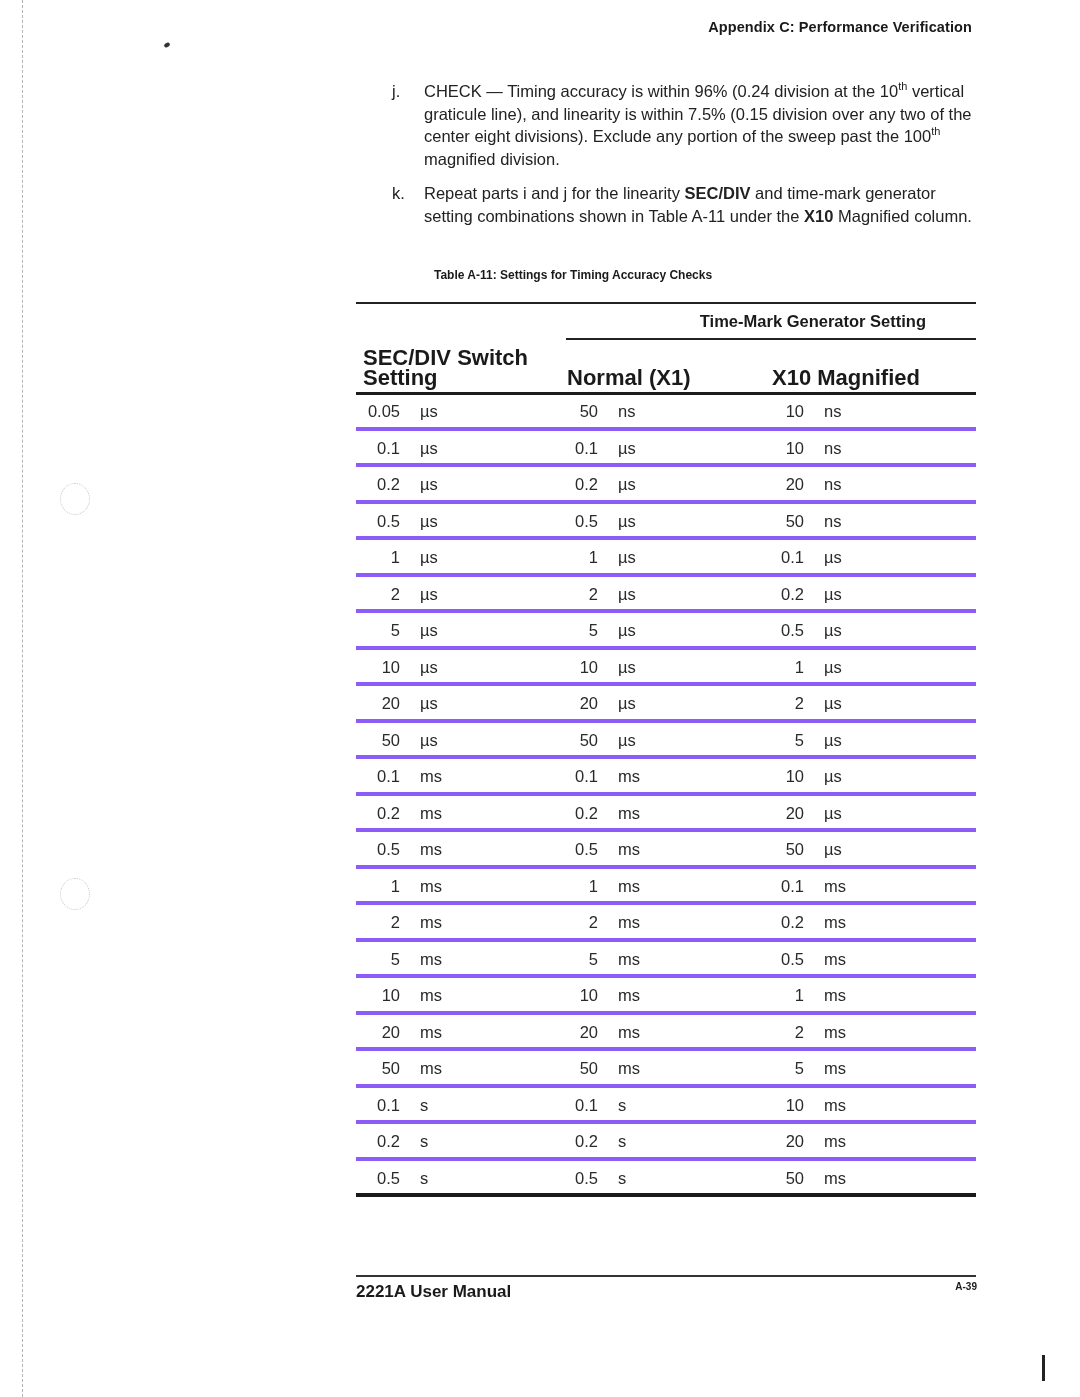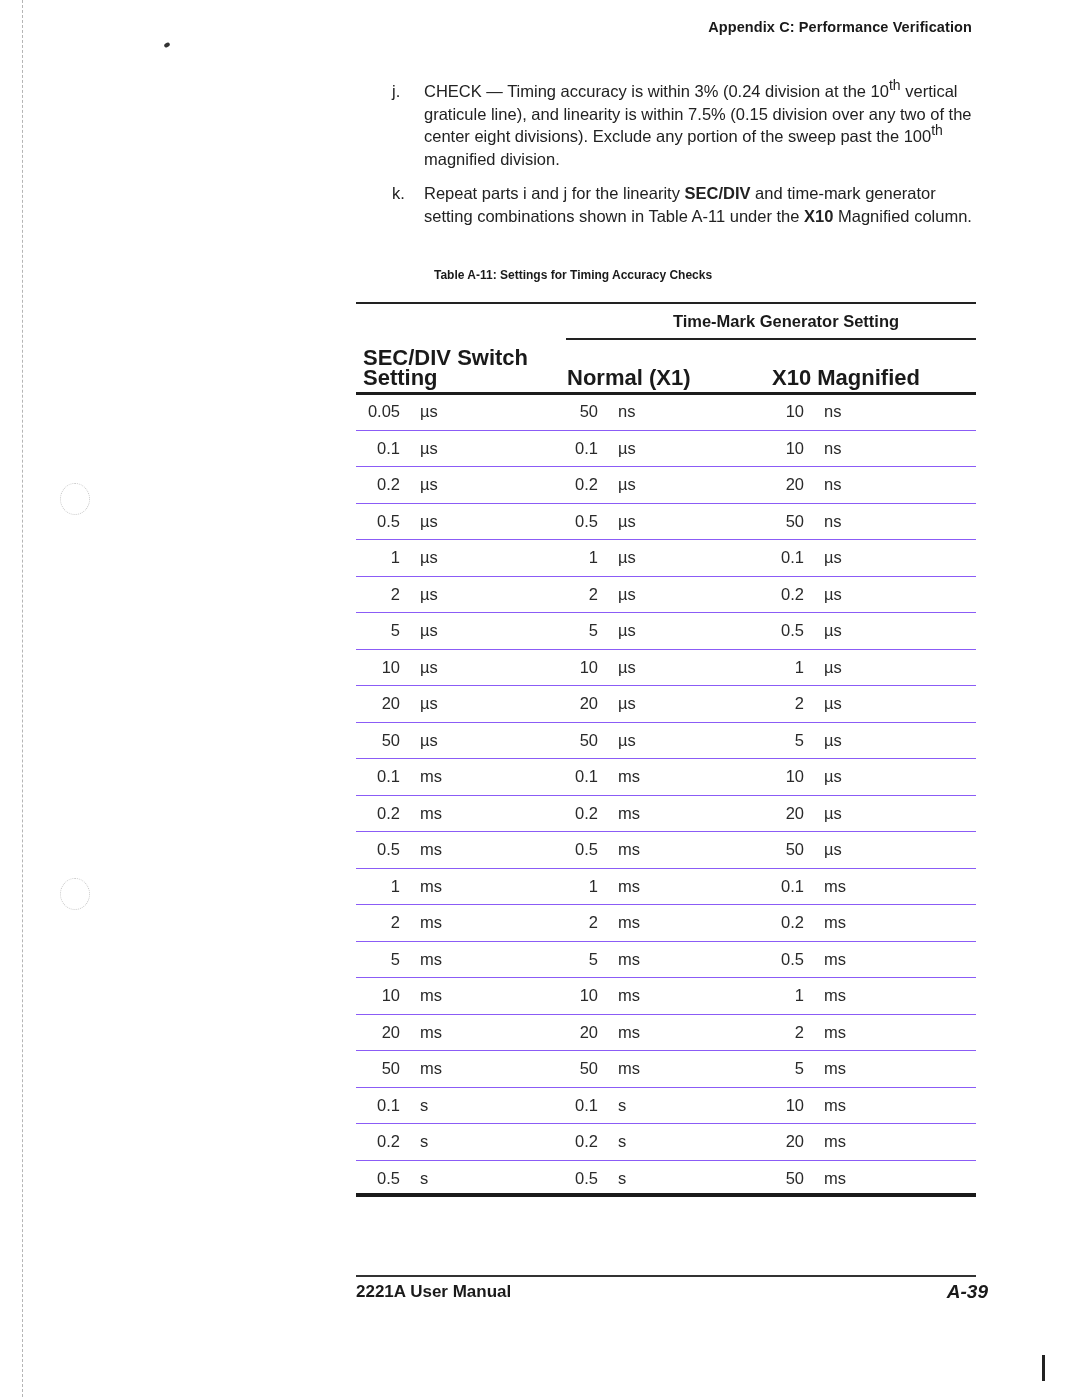--- a/index.html
+++ b/index.html
@@ -21,78 +21,78 @@
   .running-head {
     position: absolute; right: 108px; top: 19px;
     font-weight: bold; font-size: 14.5px; letter-spacing: 0.1px;
   }
   .step {
     position: absolute; left: 392px; width: 590px;
     font-size: 16.5px; line-height: 22.5px; color: #222;
   }
   .step .marker { position: absolute; left: 0; top: 0; }
   .step .body { margin-left: 32px; }
-  .step sup { font-size: 14px; vertical-align: 7px; line-height: 0; }
+  .step sup { font-size: 11px; vertical-align: 7px; line-height: 0; }
   .step-j { top: 80px; }
   .step-k { top: 182px; }
   b { font-weight: bold; }
 
   .table-title {
     position: absolute; left: 434px; top: 268px;
     font-weight: bold; font-size: 12px;
   }
   .table {
     position: absolute; left: 356px; top: 302px; width: 620px;
   }
   .rule-top { position: absolute; left: 0; top: 0; width: 620px; height: 2px; background: #222; }
   .group-head {
     position: absolute; left: 290px; top: 10px; width: 330px; text-align: left;
     font-weight: bold; font-size: 16.5px; padding-left: 0;
   }
-  .group-head span { position: absolute; left: 0; width: 280px; text-align: center; }
+  .group-head span { position: absolute; left: 0; width: 280px; text-align: right; }
   .group-rule { position: absolute; left: 210px; top: 36px; width: 410px; height: 2px; background: #222; }
   .col-head {
     position: absolute; font-weight: bold; font-size: 22px; line-height: 20px;
   }
   .col-head.c1 { left: 7px; top: 46px; }
   .col-head.c2 { left: 211px; top: 66px; }
   .col-head.c3 { left: 416px; top: 66px; }
   .head-rule { position: absolute; left: 0; top: 90px; width: 620px; height: 3px; background: #1c1c1c; }
 
   .rows { position: absolute; left: 0; top: 92px; width: 620px; }
   .row {
-    position: relative; height: 36.5px; border-bottom: 1px solid #8b5cf6; box-sizing: border-box;
+    position: relative; height: 36.5px; border-bottom: 4px solid #8b5cf6; box-sizing: border-box;
     font-size: 16.5px; color: #2a2a2a;
   }
   .row:last-child { border-bottom: 4px solid #1a1a1a; }
   .cell { position: absolute; top: 8px; }
   .num { width: 44px; text-align: right; }
   .unit { text-align: left; }
   .c1n { left: 0; } .c1u { left: 64px; }
   .c2n { left: 198px; } .c2u { left: 262px; }
   .c3n { left: 404px; } .c3u { left: 468px; }
 
   .footer-rule { position: absolute; left: 356px; top: 1275px; width: 620px; height: 2px; background: #333; }
   .footer-left { position: absolute; left: 356px; top: 1282px; font-weight: bold; font-size: 17px; }
-  .footer-right { position: absolute; right: 92px; top: 1281px; font-weight: bold; font-style: italic; font-size: 19px; }
+  .footer-right { position: absolute; right: 103px; top: 1281px; font-weight: bold; font-size: 10px; }
 </style>
 </head>
 <body>
 
 <div class="margin-line"></div>
 <div class="punch-hole" style="left:60px; top:483px;"></div>
 <div class="punch-hole" style="left:60px; top:878px;"></div>
 <div class="speck"></div>
 <div class="edge-mark"></div>
 
 <div class="running-head">Appendix C: Performance Verification</div>
 
 <div class="step step-j">
   <span class="marker">j.</span>
-  <div class="body"><span>CHECK — Timing accuracy is within 3% (0.24 division at the 10</span><sup>th</sup><span> vertical graticule line), and linearity is within 7.5% (0.15 division over any two of the center eight divisions). Exclude any portion of the sweep past the 100</span><sup>th</sup><span> magnified division.</span></div>
+  <div class="body"><span>CHECK — Timing accuracy is within 96% (0.24 division at the 10</span><sup>th</sup><span> vertical graticule line), and linearity is within 7.5% (0.15 division over any two of the center eight divisions). Exclude any portion of the sweep past the 100</span><sup>th</sup><span> magnified division.</span></div>
 </div>
 
 <div class="step step-k">
   <span class="marker">k.</span>
   <div class="body"><span>Repeat parts i and j for the linearity </span><b>SEC/DIV</b><span> and time-mark generator setting combinations shown in Table A-11 under the </span><b>X10</b><span> Magnified column.</span></div>
 </div>
 
 <div class="table-title">Table A-11:  Settings for Timing Accuracy Checks</div>
 
 <div class="table">

